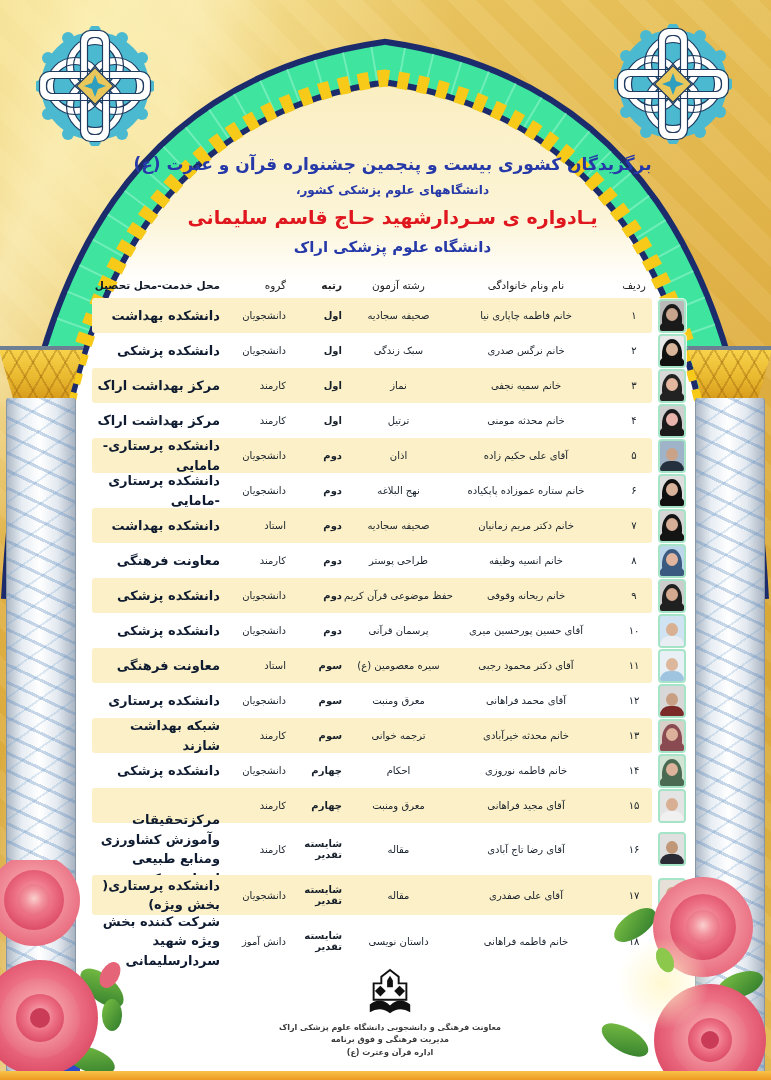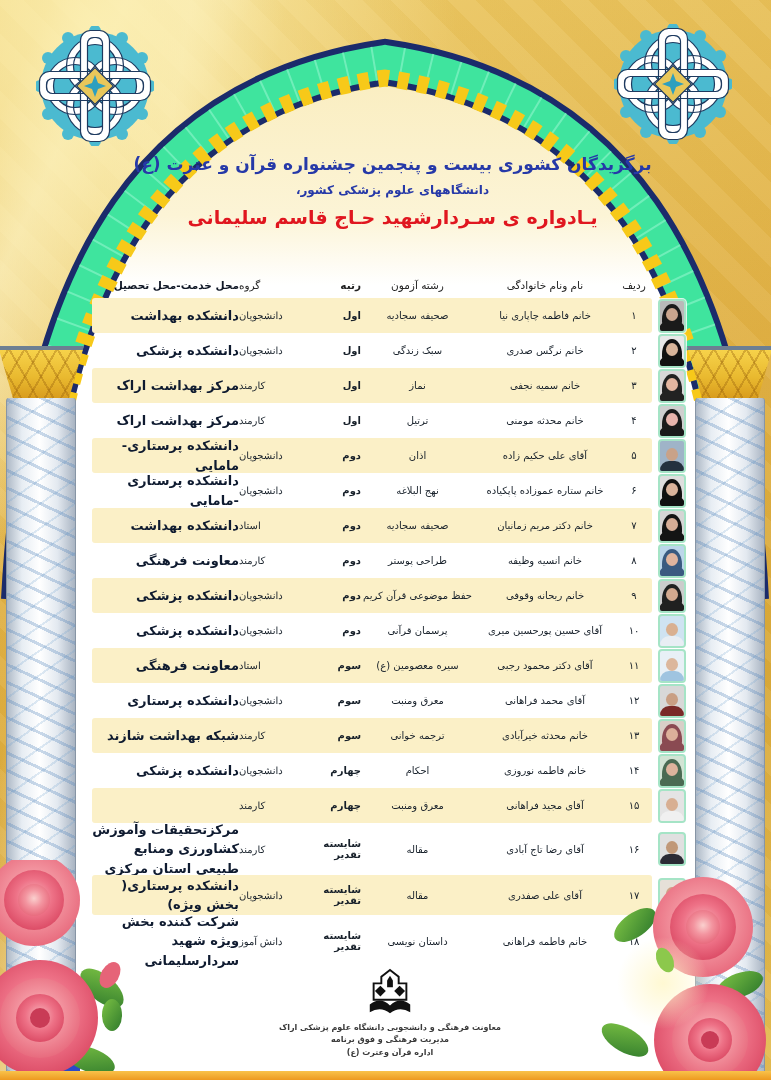--- a/index.html
+++ b/index.html
@@ -46,25 +46,25 @@
   .t2{color:#2639A8;font-size:12px;}
   .t3{color:#E0161F;font-size:19px;}
   .t4{color:#2639A8;font-size:15px;}
 
   
   .tablewrap{position:absolute;left:92px;top:272px;width:600px;z-index:4;direction:rtl;color:#17202A;}
   .trow{display:flex;align-items:center;}
   .thead{height:26px;font-size:10.5px;color:#222;}
   .thead .c-place{font-weight:bold;color:#101826;}
   .c-photo{width:40px;display:flex;justify-content:center;align-items:center;flex:0 0 auto;}
-  .c-num{width:36px;text-align:center;flex:0 0 auto;}
+  .c-num{width:36px;text-align:center;flex:0 0 auto;margin-left:19px;}
   .c-name{width:142px;text-align:center;flex:0 0 auto;}
   .c-field{width:113px;text-align:center;flex:0 0 auto;}
   .c-rank{width:56px;text-align:right;flex:0 0 auto;font-weight:bold;}
-  .c-group{width:66px;text-align:left;flex:0 0 auto;font-family:Liberation Serif, serif;}
+  .c-group{width:66px;text-align:right;flex:0 0 auto;}
   .c-place{flex:1;}
   .band{display:flex;align-items:center;flex:1;height:100%;border-radius:3px;}
   .hl .band{background:#FBF0C7;}
   .datarow{font-size:10px;}
   .datarow .c-place{font-weight:bold;font-size:13px;color:#0F1B30;line-height:1.5;}
   .datarow{height:35px;}
 
   
   .avatar{position:relative;width:28px;height:34px;background:var(--pbg,#ddd);
     border:2px solid #A5E4C6;border-radius:4px;overflow:hidden;box-shadow:0 0 0 1px rgba(255,255,255,.8);}
@@ -215,20 +215,21 @@
   </div>
   <div class="pillar pillar-right">
     <div class="cap"></div>
     <div class="shaft"></div>
   </div>
 
   <div class="titles">
     <div class="title-line t1">برگزیدگان کشوری بیست و پنجمین جشنواره قرآن و عترت (ع)</div>
     <div class="title-line t2">دانشگاههای علوم پزشکی کشور،</div>
     <div class="title-line t3">یـادواره ی سـردارشهید حـاج قاسم سلیمانی</div>
+    <div class="title-line t4">دانشگاه علوم پزشکی اراک</div>
   </div>
 
   <div class="tablewrap">
     <div class="trow thead">
       <div class="c-photo"></div>
       <div class="c-num">ردیف</div>
       <div class="c-name">نام ونام خانوادگی</div>
       <div class="c-field">رشته آزمون</div>
       <div class="c-rank">رتبه</div>
       <div class="c-group">گروه</div>

